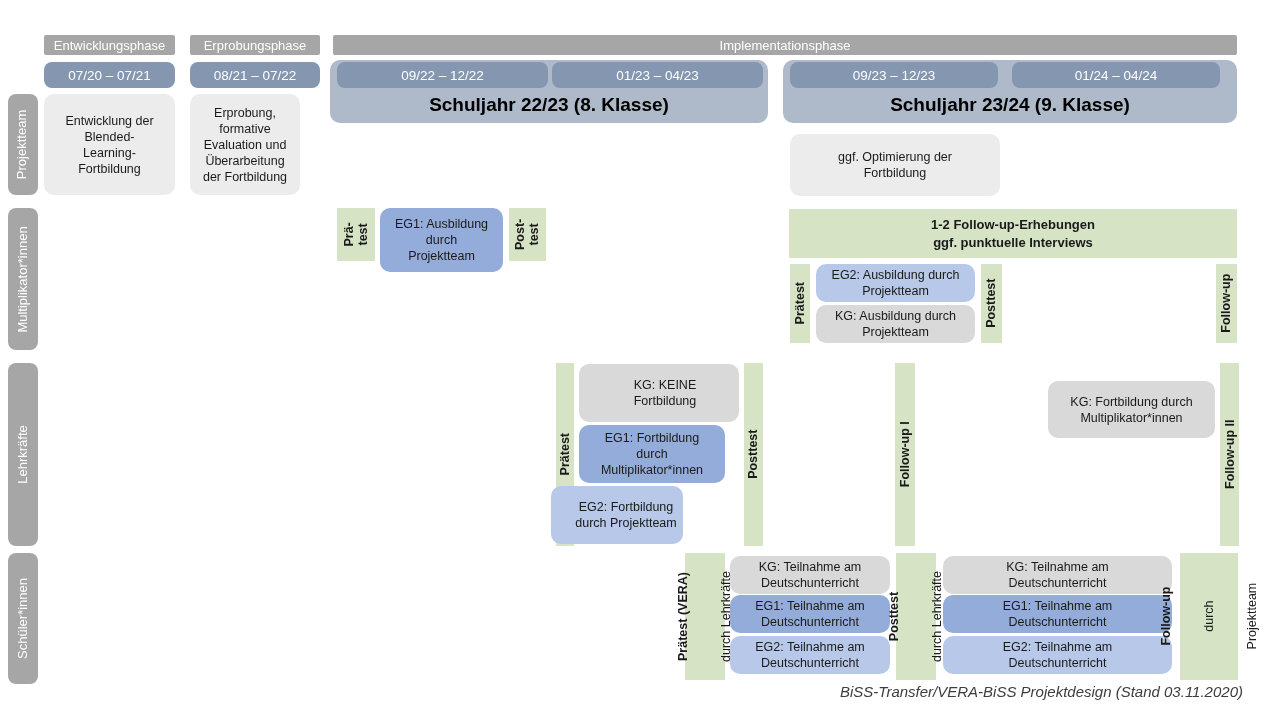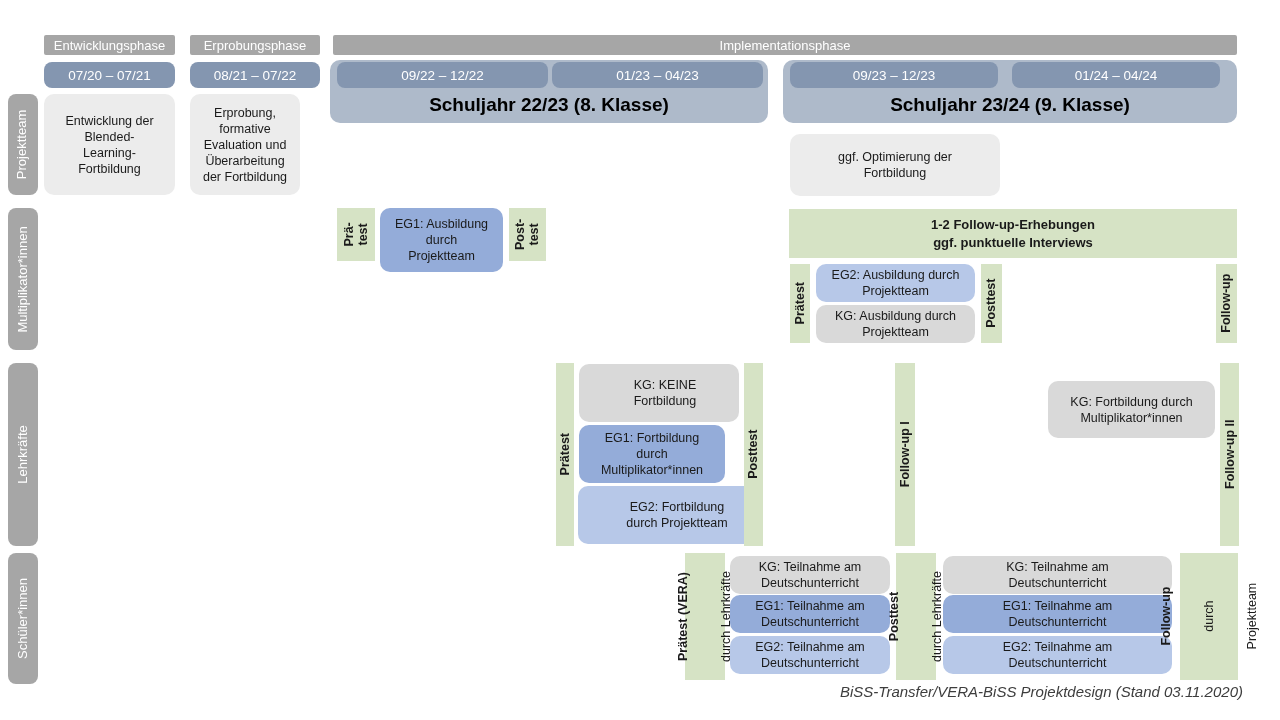--- a/index.html
+++ b/index.html
@@ -103,21 +103,21 @@
   </div>
 
   <div class="abs green flexc" style="left:556px;top:363px;width:18px;height:183px;">
     <div class="vtext vbold">Prätest</div>
   </div>
   <div class="abs box kg flexc" style="left:579px;top:364px;width:160px;height:58px;padding-left:16px;">KG: KEINE
 Fortbildung</div>
   <div class="abs box eg1 flexc" style="left:579px;top:425px;width:146px;height:58px;">EG1: Fortbildung
 durch
 Multiplikator*innen</div>
-  <div class="abs box eg2 flexc" style="left:578px;top:486px;width:180px;height:58px;padding-left:22px;">EG2: Fortbildung
+  <div class="abs box eg2 flexc" style="left:551px;top:486px;width:132px;height:58px;padding-left:22px;">EG2: Fortbildung
 durch Projektteam</div>
   <div class="abs green flexc" style="left:744px;top:363px;width:19px;height:183px;">
     <div class="vtext vbold">Posttest</div>
   </div>
   <div class="abs green flexc" style="left:895px;top:363px;width:20px;height:183px;">
     <div class="vtext vbold">Follow-up I</div>
   </div>
   <div class="abs box kg flexc" style="left:1048px;top:363px;width:167px;height:57px;margin-top:18px;">KG: Fortbildung durch
 Multiplikator*innen</div>
   <div class="abs green flexc" style="left:1220px;top:363px;width:19px;height:183px;">

